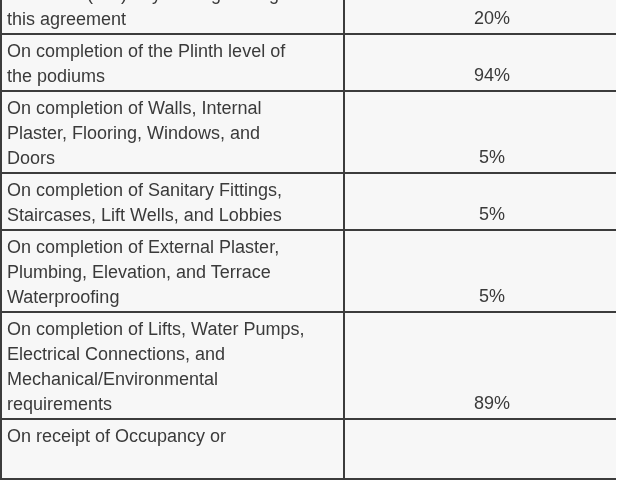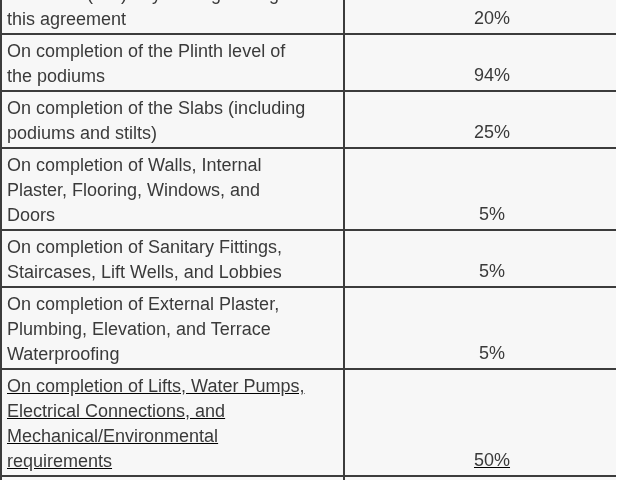--- a/index.html
+++ b/index.html
@@ -44,21 +44,21 @@
     text-align: center;
     padding: 2px 4px 2px 4px;
   }
   
   tr.r0 { height: 57px; }
   tr.r1 { height: 57px; }
   tr.r2 { height: 53px; }
   tr.r3 { height: 80px; }
   tr.r4 { height: 55px; }
   tr.r5 { height: 80px; }
-  tr.r6 { height: 99px; text-decoration: underline; }
+  tr.r6 { height: 99px; }
   tr.r7 { height: 60px; }
 </style>
 </head>
 <body>
 
 <div class="screen">
   <table class="schedule">
     <colgroup>
       <col class="c-milestone">
       <col class="c-percent">
@@ -66,25 +66,20 @@
     <tbody>
         <tr class="r0">
           <td class="milestone">Within 02 (two) days of registering
 this agreement</td>
           <td class="percent">20%</td>
         </tr>
         <tr class="r1">
           <td class="milestone">On completion of the Plinth level of
 the podiums</td>
           <td class="percent">94%</td>
-        </tr>
-        <tr class="r2">
-          <td class="milestone">On completion of the Slabs (including
-podiums and stilts)</td>
-          <td class="percent">25%</td>
         </tr>
         <tr class="r3">
           <td class="milestone">On completion of Walls, Internal
 Plaster, Flooring, Windows, and
 Doors</td>
           <td class="percent">5%</td>
         </tr>
         <tr class="r4">
           <td class="milestone">On completion of Sanitary Fittings,
 Staircases, Lift Wells, and Lobbies</td>
@@ -94,21 +89,21 @@
           <td class="milestone">On completion of External Plaster,
 Plumbing, Elevation, and Terrace
 Waterproofing</td>
           <td class="percent">5%</td>
         </tr>
         <tr class="r6">
           <td class="milestone">On completion of Lifts, Water Pumps,
 Electrical Connections, and
 Mechanical/Environmental
 requirements</td>
-          <td class="percent">50%</td>
+          <td class="percent">89%</td>
         </tr>
         <tr class="r7">
           <td class="milestone">On receipt of Occupancy or</td>
           <td class="percent"></td>
         </tr>
       </tbody>
   </table>
 </div>
 
 </body></html>

